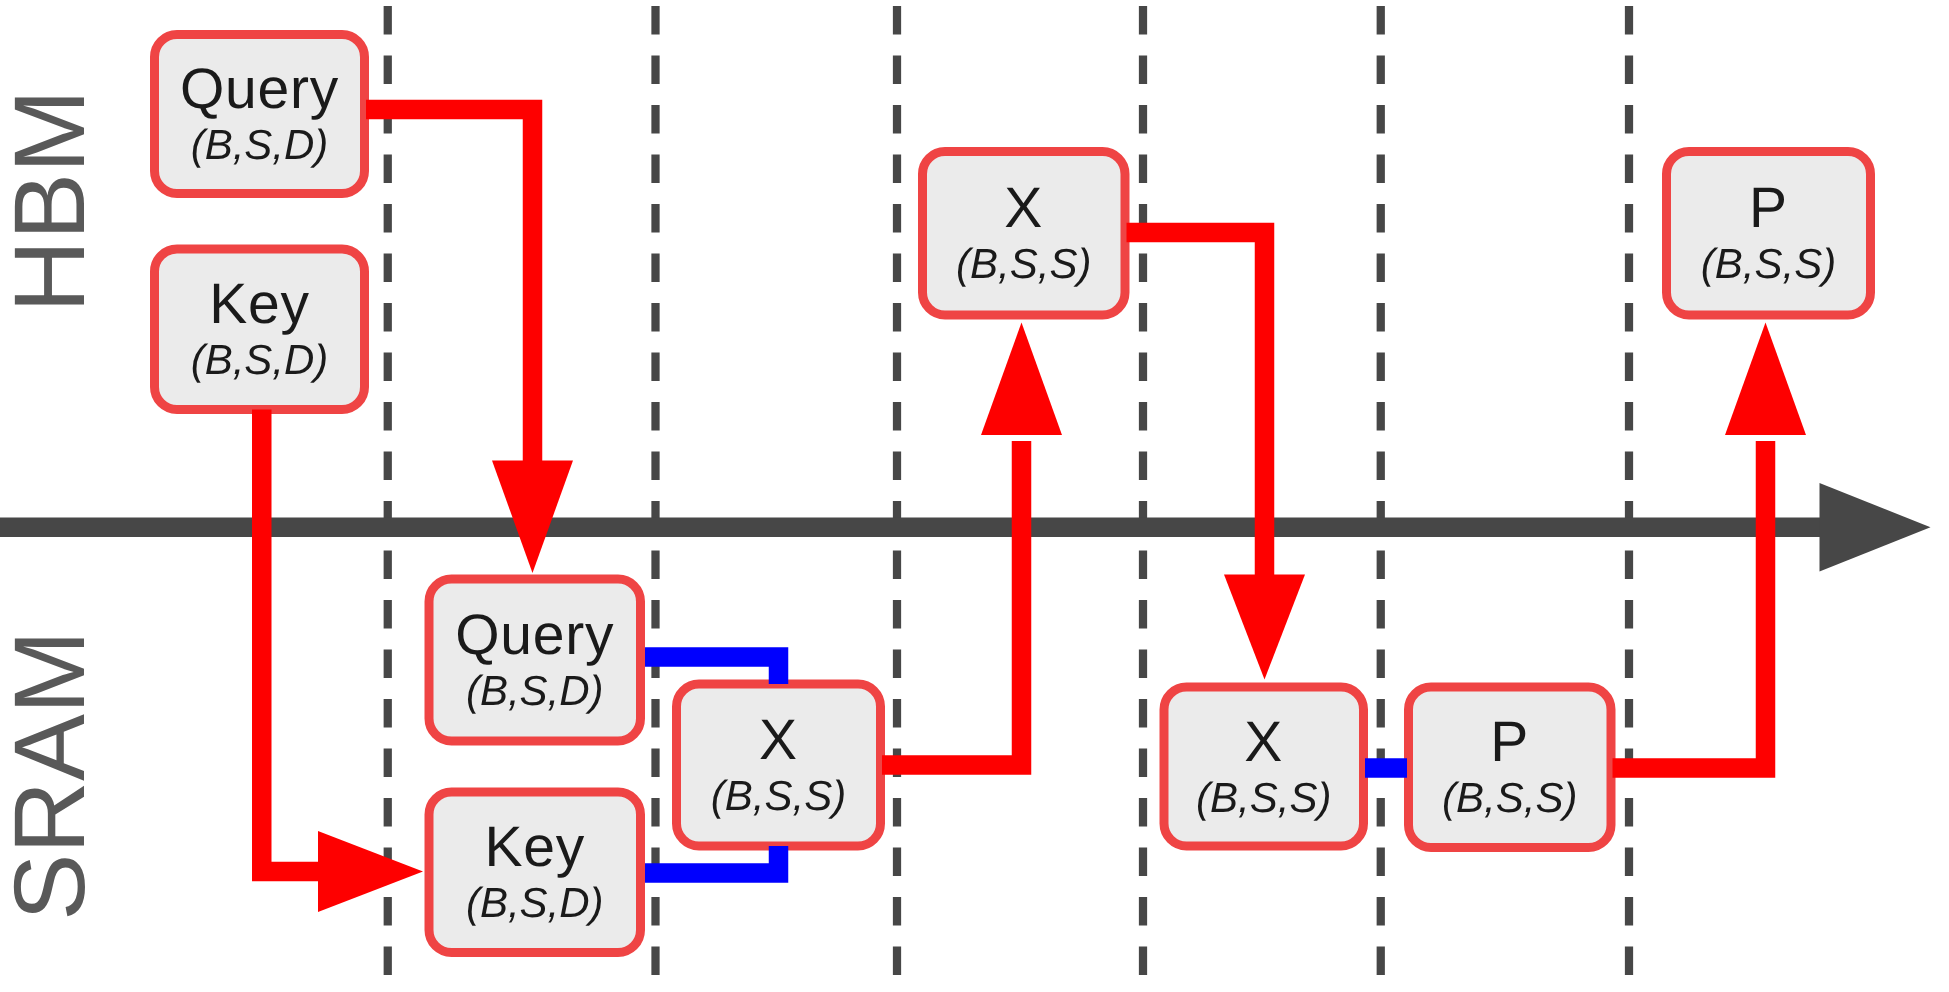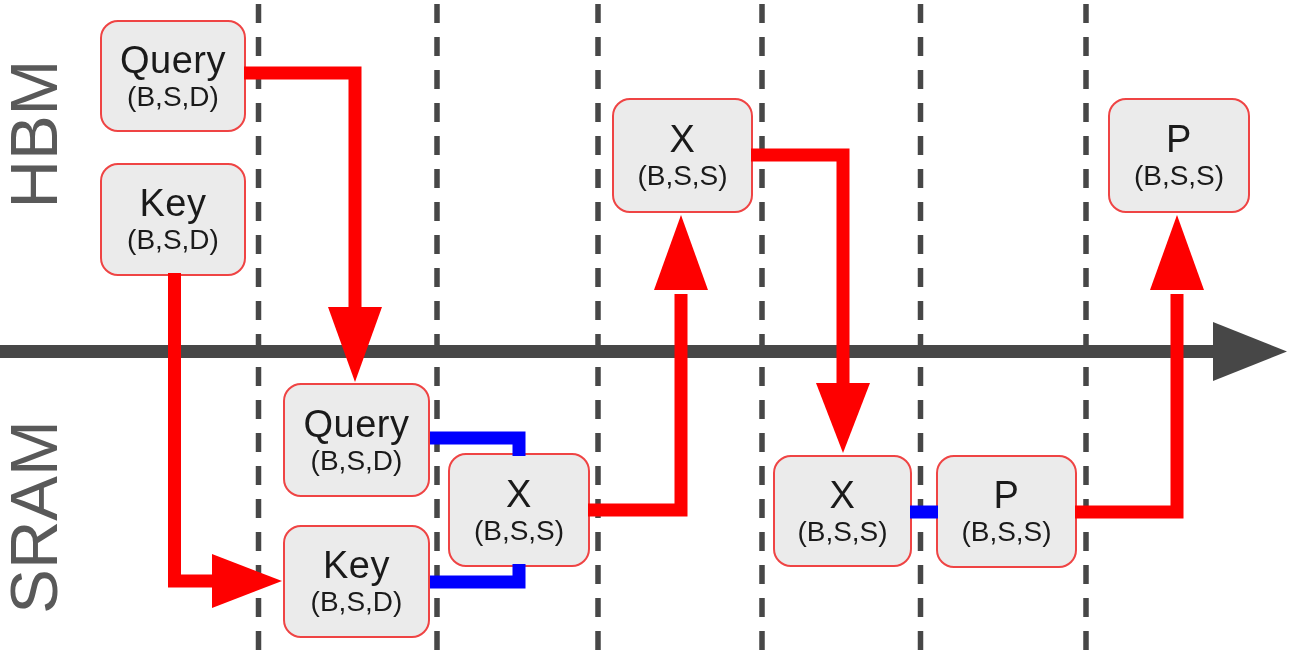--- a/index.html
+++ b/index.html
@@ -21,38 +21,39 @@
     left: 0;
     top: 0;
     width: 1299px;
     height: 661px;
     pointer-events: none;
   }
   .node {
     position: absolute;
     box-sizing: border-box;
     background: #ebebeb;
-    border: 2px solid #ef4444;
+    border: 6px solid #ef4444;
     border-radius: 18px;
     display: flex;
     flex-direction: column;
     align-items: center;
     justify-content: center;
     color: #1a1a1a;
   }
   .node-title {
     font-size: 38px;
     line-height: 1.08;
     letter-spacing: 0.5px;
     white-space: nowrap;
   }
   .node-dims {
     font-size: 28px;
     line-height: 1.12;
     white-space: nowrap;
+    font-style: italic;
   }
   .row-label {
     position: absolute;
     width: 260px;
     height: 70px;
     line-height: 70px;
     text-align: center;
     font-size: 67px;
     color: #595959;
     transform: rotate(-90deg);

